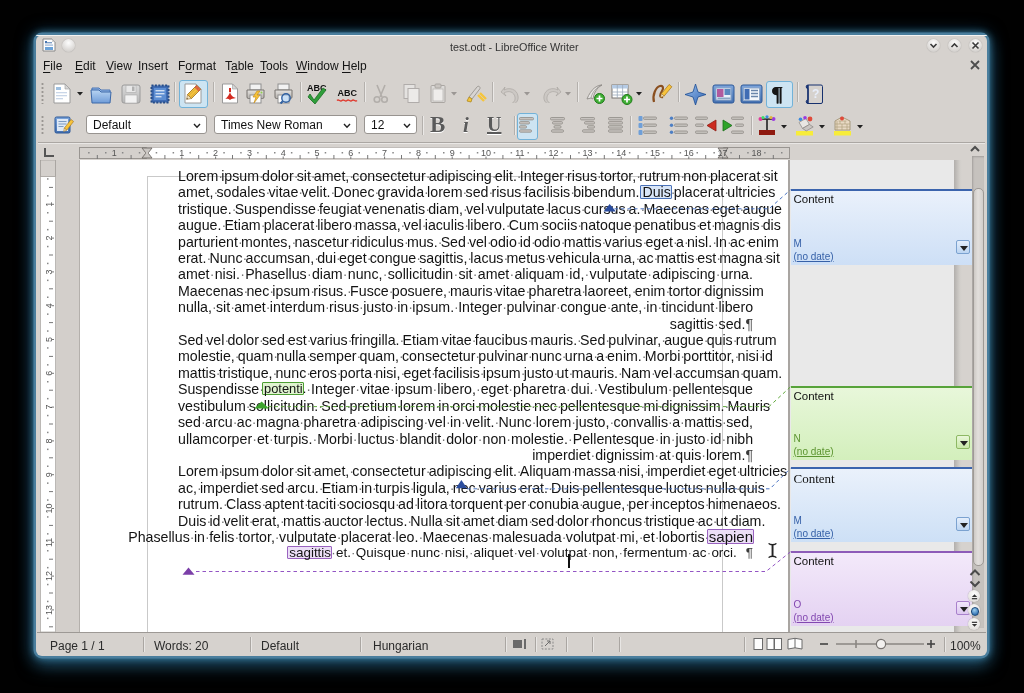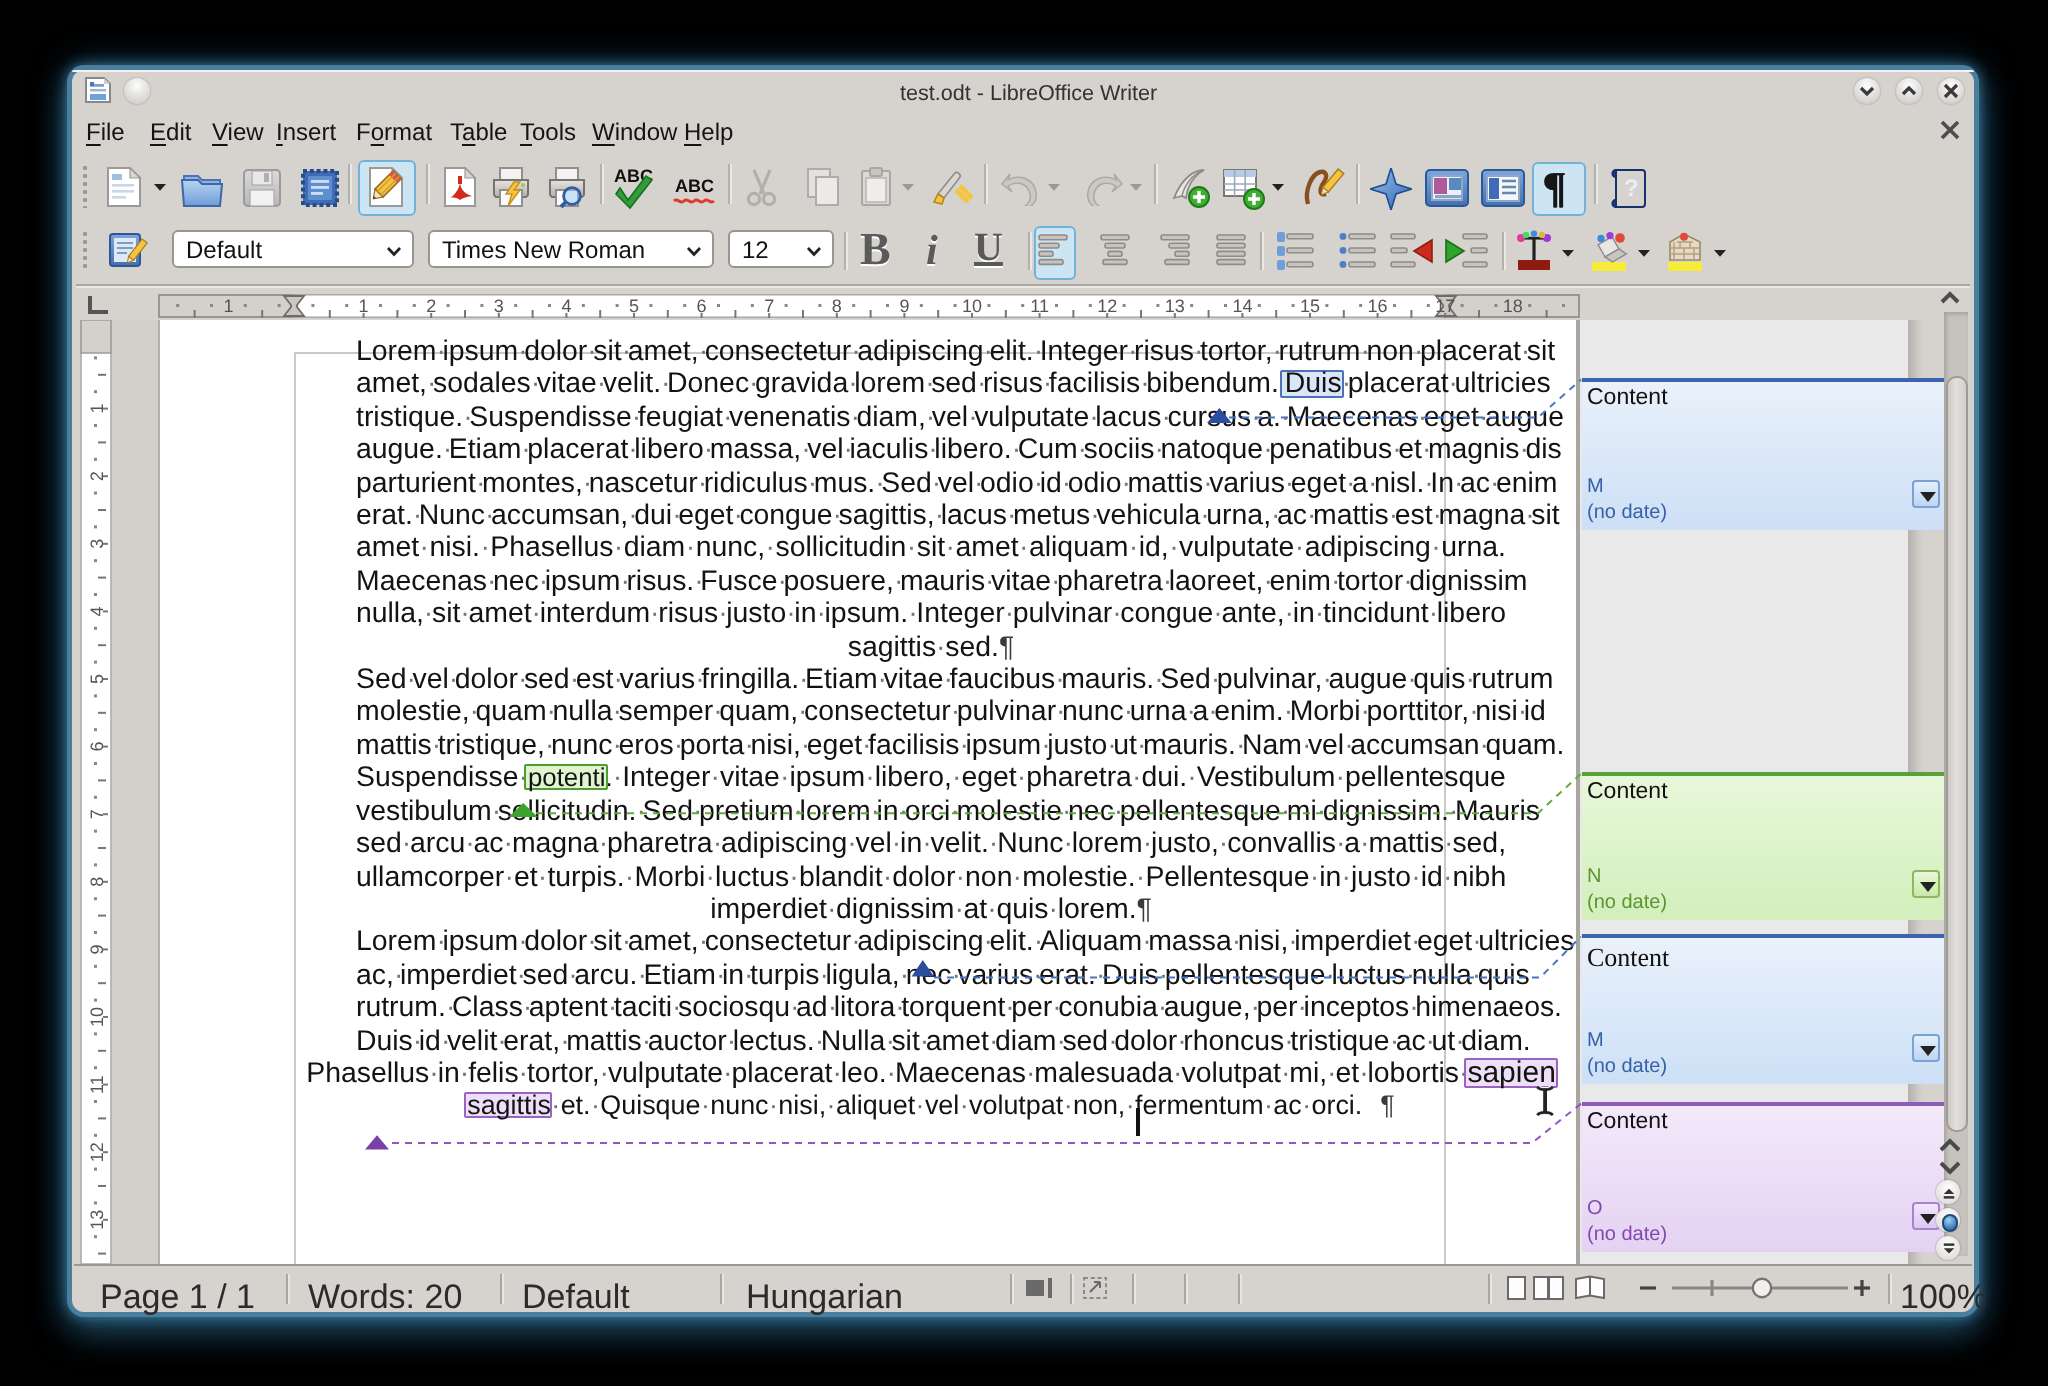--- a/index.html
+++ b/index.html
@@ -13,37 +13,37 @@
 .sep1{position:absolute;top:82px;height:20px;width:1px;background:#b4b0ac;box-shadow:1px 0 0 #ebe9e7;}
 .sep2{position:absolute;top:116px;height:19px;width:1px;background:#b4b0ac;box-shadow:1px 0 0 #ebe9e7;}
 .grip{position:absolute;width:3px;background-image:radial-gradient(circle,#9a9693 1px,transparent 1.2px);background-size:3px 4px;}
 .combo{position:absolute;top:115px;height:19px;background:#fff;border:1px solid #989490;border-radius:3px;font-size:12px;color:#111;line-height:19px;padding-left:6px;box-sizing:border-box;}
 .combo svg{position:absolute;right:5px;top:7px;}
 .hlbox{position:absolute;background:#cde4f2;border:1px solid #72b2d8;border-radius:3px;}
 
 #text{position:absolute;left:148px;top:168px;width:575px;font-family:Liberation Sans, sans-serif;font-size:14.2px;color:#131313;margin-left:30px;}
 #text .ln{display:flex;height:16.42px;line-height:16.42px;white-space:nowrap;}
 #text .g{flex:1 1 0;text-align:center;color:#757575;min-width:3px;}
-#text .lnl{display:flex;height:16.42px;line-height:16.42px;justify-content:center;white-space:nowrap;}
+#text .lnl{display:flex;height:16.42px;line-height:16.42px;justify-content:flex-end;white-space:nowrap;}
 #text .gl{width:4.6px;text-align:center;color:#6e6e6e;flex:0 0 auto;}
 .pm{color:#3a3a3a;}
 .hl{position:relative;z-index:0;}
 .hl:after{content:"";position:absolute;left:-2px;right:-1px;top:1px;bottom:1.2px;z-index:-1;border-radius:1px;}
 .hlb:after{background:#d9e6f8;border:1px solid #4a72b8;}
 .hlg:after{background:#e0f4d0;border:1px solid #4d9e33;}
 .hlp:after{background:#ecdff7;border:1px solid #9a63c0;}
 
 .cbox{position:absolute;left:790.5px;width:188px;box-sizing:border-box;}
 .cbox .ct{position:absolute;left:3px;top:2px;font-size:11.5px;color:#111;}
 .cbox .au{position:absolute;left:3px;bottom:16px;font-size:10px;}
-.cbox .nd{position:absolute;left:3px;bottom:3px;font-size:10px;}
+.cbox .nd{position:absolute;left:3px;bottom:3px;font-size:10px;text-decoration:underline;}
 .cbox .dd{position:absolute;right:9px;bottom:11px;width:14px;height:14px;box-sizing:border-box;border-radius:2px;}
 .cbox .dd:after{content:"";position:absolute;left:3px;top:5px;border-left:4px solid transparent;border-right:4px solid transparent;border-top:5px solid #222;}
 
-.sbt{position:absolute;top:639px;font-size:17px;color:#2b2b2b;}
+.sbt{position:absolute;top:639px;font-size:12px;color:#2b2b2b;}
 .ssep{position:absolute;top:637px;height:15px;width:1px;background:#aaa6a2;box-shadow:1px 0 0 #e8e6e4;}
 </style></head>
 <body>
 <div id="win"></div>
 
 <svg class="abs" style="left:42px;top:38px" width="14" height="14" viewBox="0 0 14 14">
     <path d="M1 1h9l3 3v9H1z" fill="#fdfdfd" stroke="#888" stroke-width="1"></path>
     <path d="M10 1l3 3h-3z" fill="#cfcfcf"></path>
     <rect x="3" y="4" width="7" height="1.4" fill="#7f9fc6"></rect>
     <rect x="3" y="6.5" width="8" height="1.2" fill="#9ab4d4"></rect>

